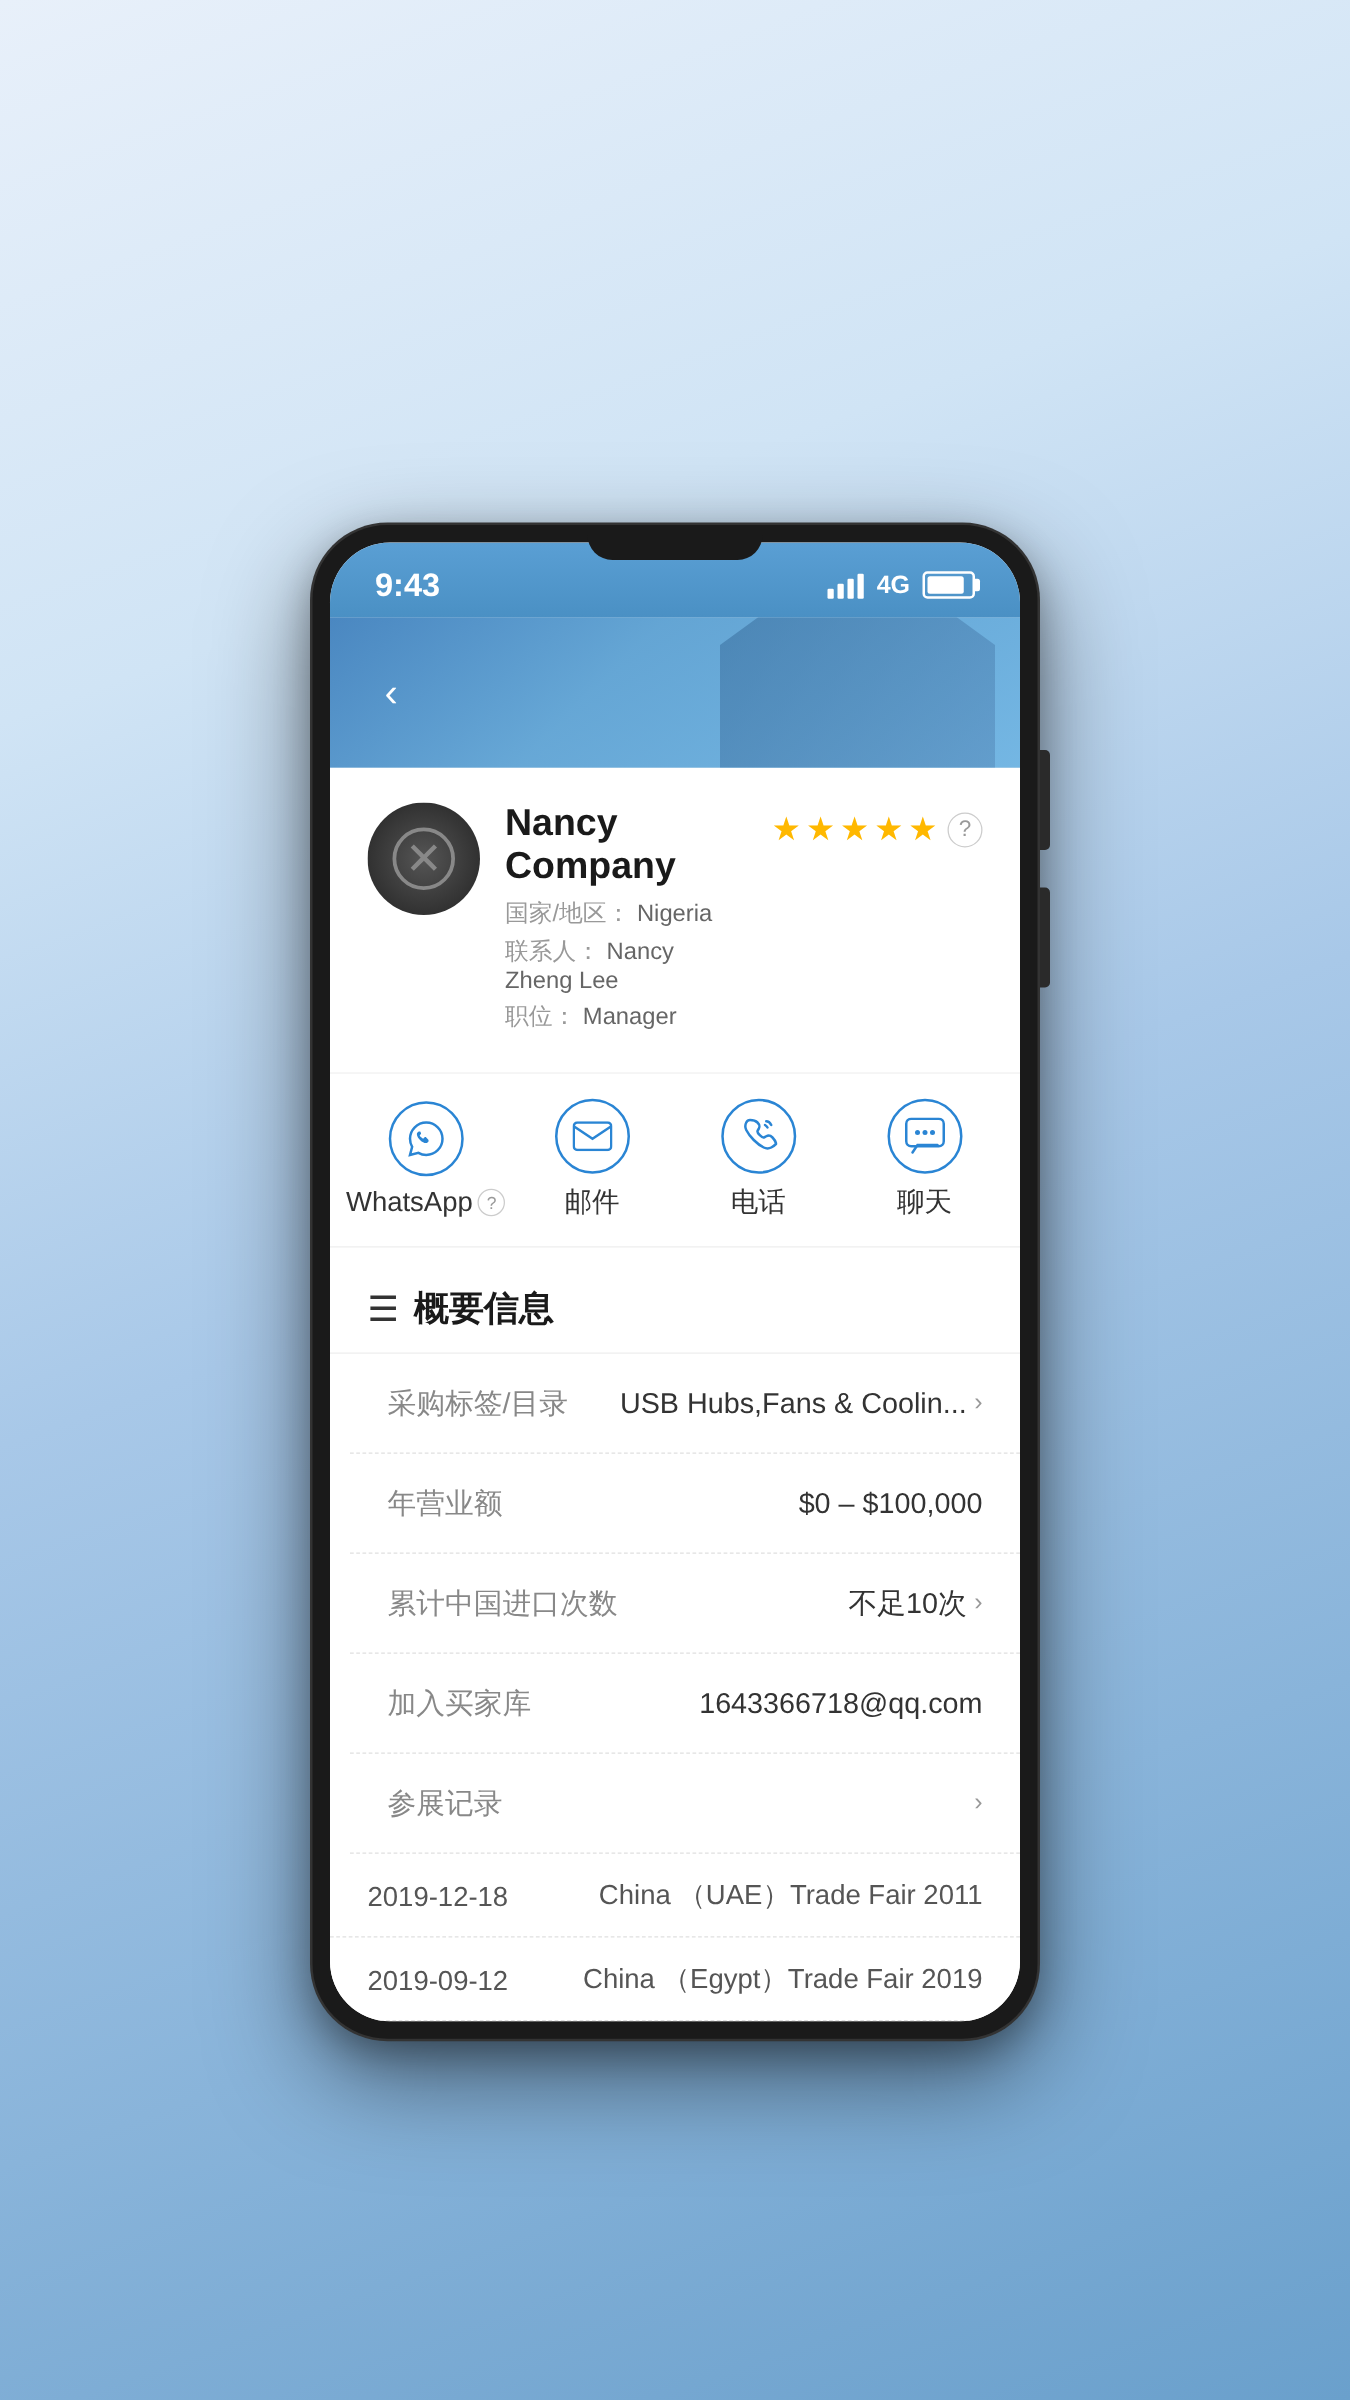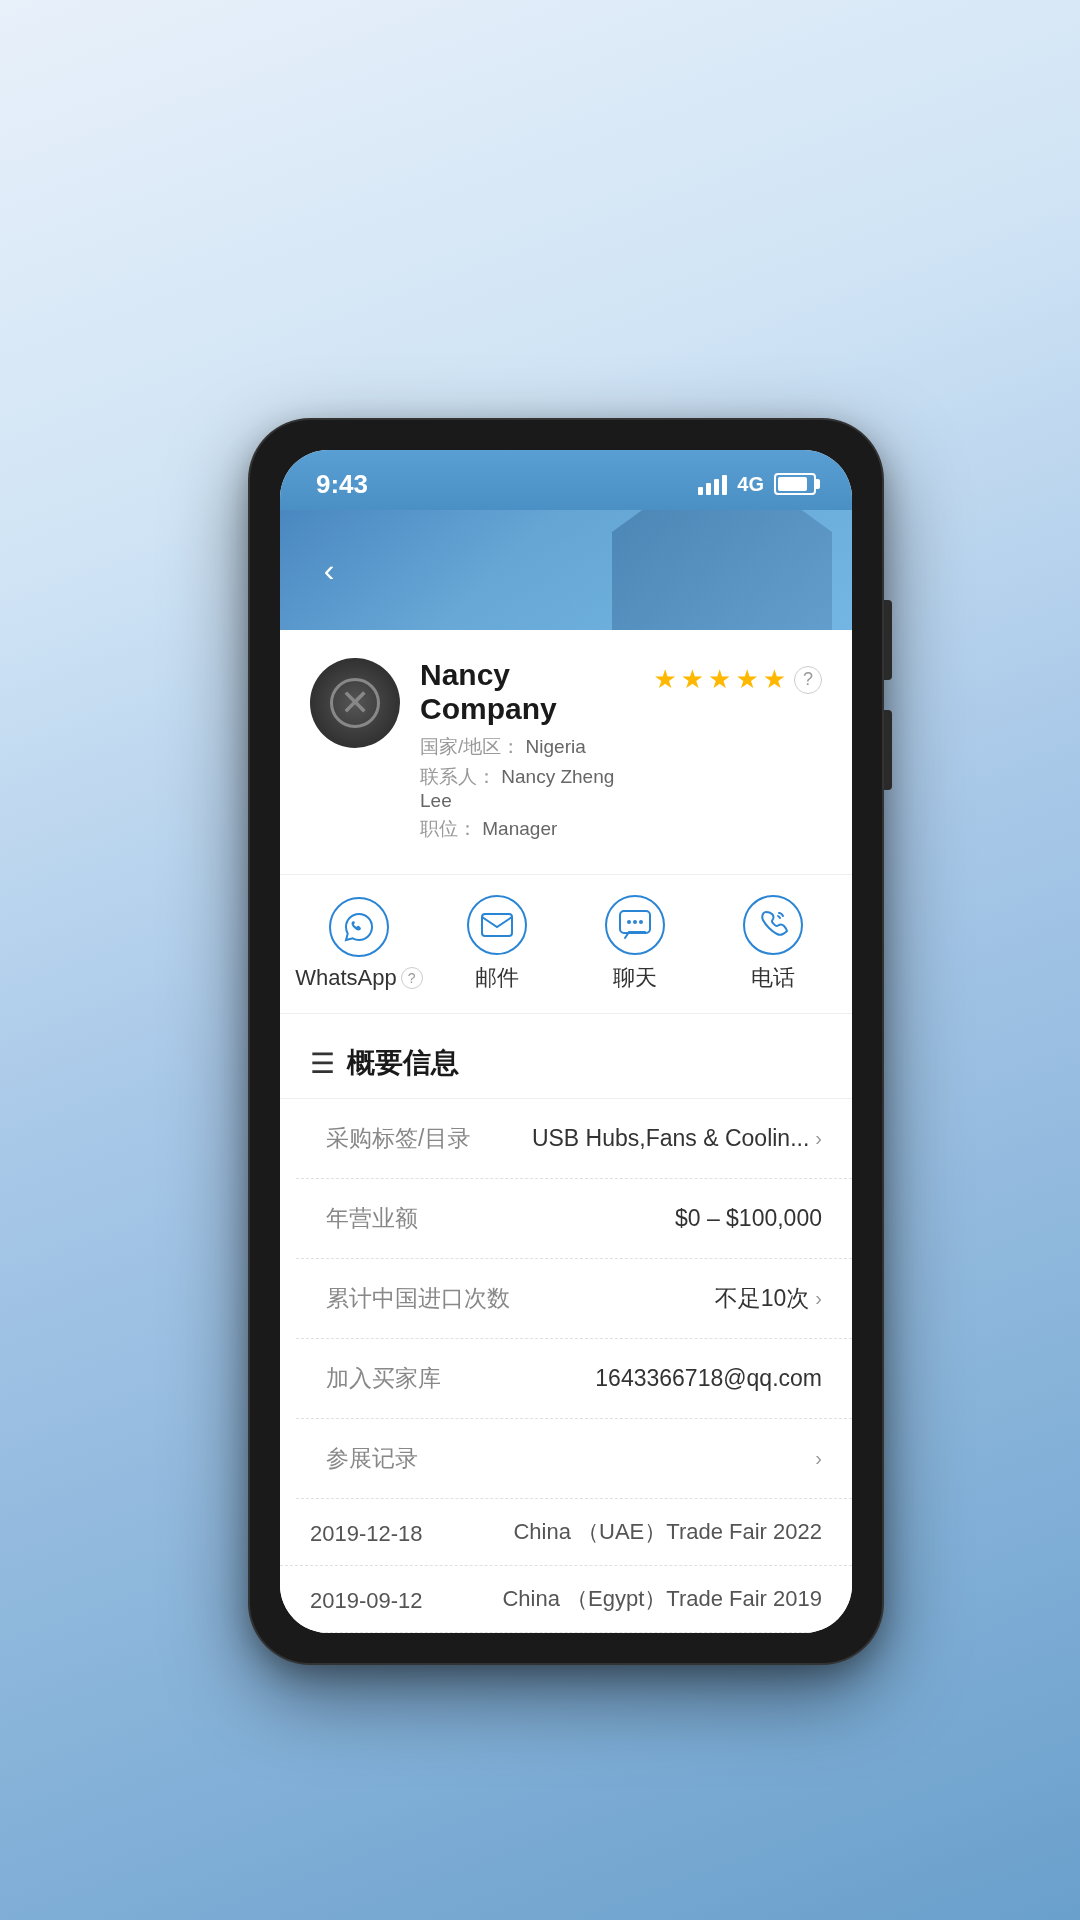--- a/index.html
+++ b/index.html
@@ -58,24 +58,24 @@
     .phone-wrapper {
       position: absolute;
       top: 420px;
       left: 50%;
       transform: translateX(-50%);
       width: 580px;
     }
 
     
     .phone-frame {
-      width: 632px;
+      width: 580px;
       background: #1a1a1a;
       border-radius: 60px;
-      padding: 30px;
+      padding: 14px;
       box-shadow:
         0 0 0 2px #333,
         0 30px 80px rgba(0,0,0,0.5),
         0 10px 30px rgba(0,0,0,0.3);
       position: relative;
     }
 
     
     .phone-frame::before {
       content: '';
@@ -587,46 +587,46 @@
           </div>
 
           <div class="action-item">
             <div class="action-icon-circle">
               <svg width="32" height="24" viewBox="0 0 32 24" fill="none">
                 <rect x="1" y="1" width="30" height="22" rx="3" stroke="#2a85d4" stroke-width="2"></rect>
                 <path d="M1 4l15 10L31 4" stroke="#2a85d4" stroke-width="2"></path>
               </svg>
             </div>
             <span class="action-label">邮件</span>
+          </div>
+
+          <div class="action-item">
+            <div class="action-icon-circle">
+              <svg width="30" height="30" viewBox="0 0 30 30" fill="none">
+                <path d="M8 2C8 2 6 2 5 4s-1 4 0 6c1 2 3 5 6 8s6 5 8 6 4 1 6 0 4-3 4-3-1-3-3-5-3-2-5-1c-.5.3-1 .6-1.5.8C18 17 13 12 14.2 10.5c.2-.5.5-1 .8-1.5 1-2 1-3-1-5S8 2 8 2z" stroke="#2a85d4" stroke-width="2" fill="none" stroke-linejoin="round"></path>
+                <path d="M21 3c1 0 3 1 4 3" stroke="#2a85d4" stroke-width="2" stroke-linecap="round"></path>
+                <path d="M20 6c.5.3 1.5 1 2 2" stroke="#2a85d4" stroke-width="2" stroke-linecap="round"></path>
+              </svg>
+            </div>
+            <span class="action-label">电话</span>
           </div>
 
           <div class="action-item">
             <div class="action-icon-circle">
               <svg width="32" height="30" viewBox="0 0 32 30" fill="none">
                 <rect x="1" y="1" width="30" height="22" rx="4" stroke="#2a85d4" stroke-width="2"></rect>
                 <path d="M6 28l4-6h16" stroke="#2a85d4" stroke-width="2" stroke-linecap="round"></path>
                 <circle cx="10" cy="12" r="2" fill="#2a85d4"></circle>
                 <circle cx="16" cy="12" r="2" fill="#2a85d4"></circle>
                 <circle cx="22" cy="12" r="2" fill="#2a85d4"></circle>
               </svg>
             </div>
             <span class="action-label">聊天</span>
           </div>
 
-          <div class="action-item">
-            <div class="action-icon-circle">
-              <svg width="30" height="30" viewBox="0 0 30 30" fill="none">
-                <path d="M8 2C8 2 6 2 5 4s-1 4 0 6c1 2 3 5 6 8s6 5 8 6 4 1 6 0 4-3 4-3-1-3-3-5-3-2-5-1c-.5.3-1 .6-1.5.8C18 17 13 12 14.2 10.5c.2-.5.5-1 .8-1.5 1-2 1-3-1-5S8 2 8 2z" stroke="#2a85d4" stroke-width="2" fill="none" stroke-linejoin="round"></path>
-                <path d="M21 3c1 0 3 1 4 3" stroke="#2a85d4" stroke-width="2" stroke-linecap="round"></path>
-                <path d="M20 6c.5.3 1.5 1 2 2" stroke="#2a85d4" stroke-width="2" stroke-linecap="round"></path>
-              </svg>
-            </div>
-            <span class="action-label">电话</span>
-          </div>
-
         </div>
 
         <div class="info-section">
 
           <div class="info-header">
             <span class="info-header-icon">☰</span>
             <span class="info-header-title">概要信息</span>
           </div>
 
           <div class="info-row info-row-dashed">
@@ -657,21 +657,21 @@
 
           <div class="info-row info-row-dashed">
             <span class="info-row-label">参展记录</span>
             <span class="info-row-value">
               <span class="chevron-right">›</span>
             </span>
           </div>
 
           <div class="expo-record">
             <span class="expo-date">2019-12-18</span>
-            <span class="expo-name">China （UAE）Trade Fair 2022</span>
+            <span class="expo-name">China （UAE）Trade Fair 2011</span>
           </div>
 
           <div class="expo-record">
             <span class="expo-date">2019-09-12</span>
             <span class="expo-name">China （Egypt）Trade Fair 2019</span>
           </div>
 
         </div>
 
       </div>

